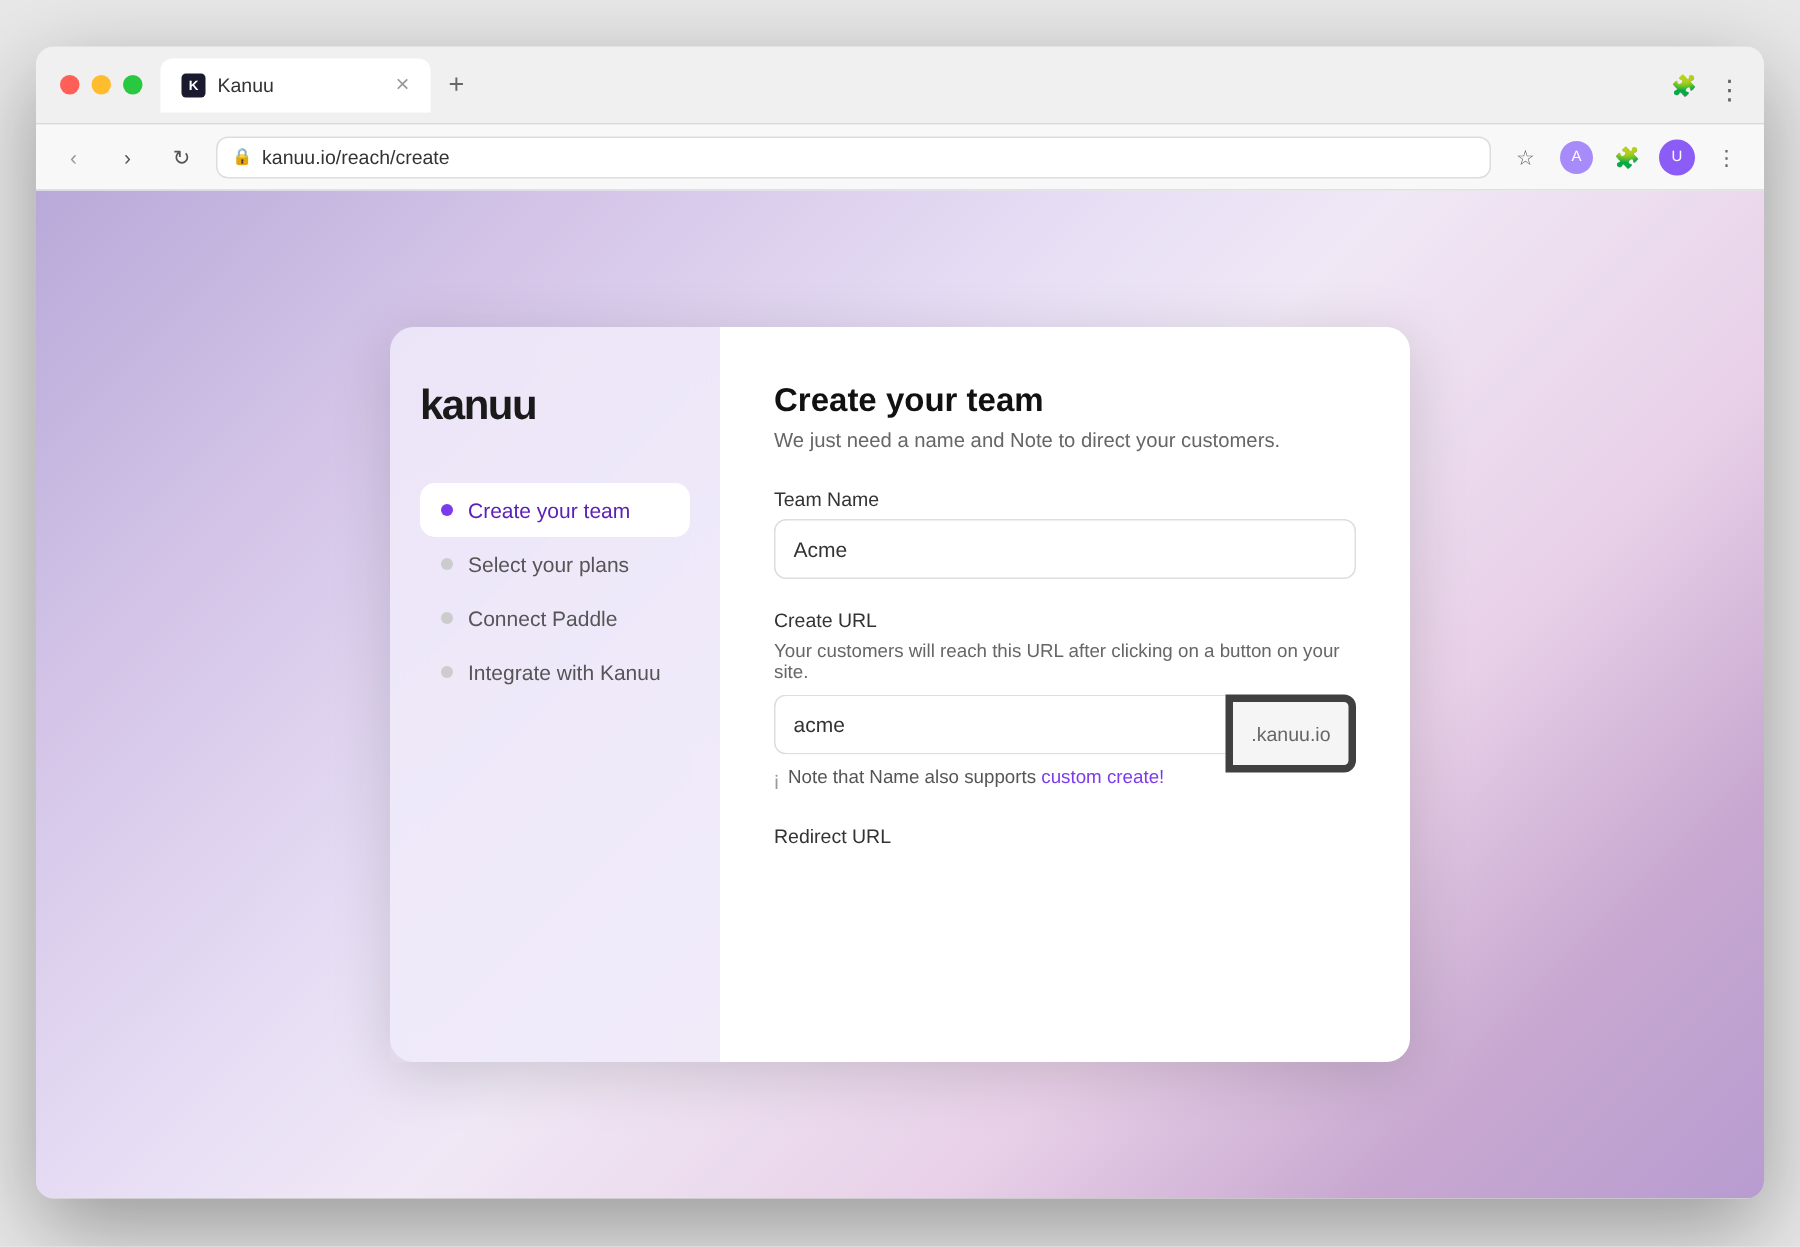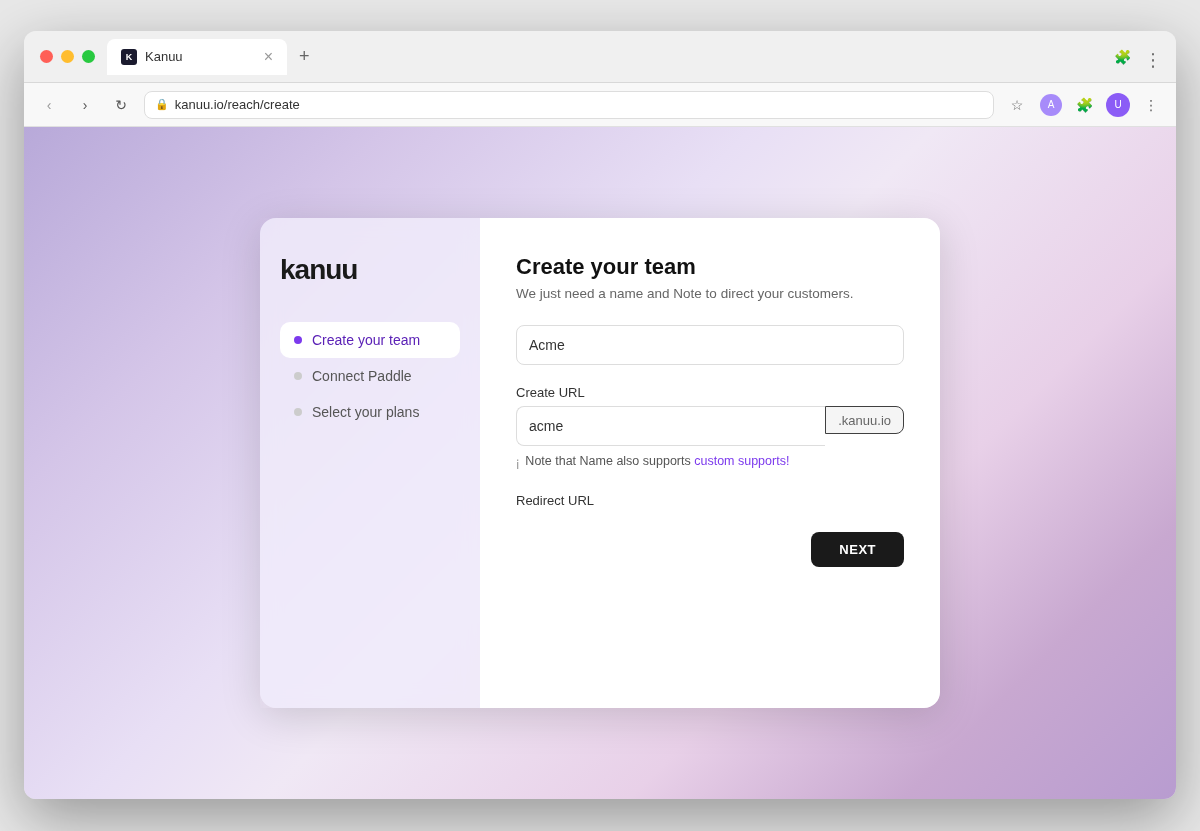--- a/index.html
+++ b/index.html
@@ -344,22 +344,22 @@
       border: 1px solid #ddd;
       border-right: none;
       border-radius: 8px 0 0 8px;
       padding: 0 12px;
       font-size: 14px;
       color: #333;
       outline: none;
     }
 
     .url-suffix {
-      height: 28px;
-      border: 1px solid #404040;
+      height: 52px;
+      border: 5px solid #404040;
       border-radius: 0 8px 8px 0;
       background: #f5f5f5;
       padding: 0 12px;
       display: flex;
       align-items: center;
       font-size: 13px;
       color: #666;
     }
 
     .custom-domain-note {
@@ -458,54 +458,57 @@
       <div class="left-panel">
         <div class="logo">kanuu</div>
 
         <div class="steps-list">
           <div class="step-item active">
             <div class="step-dot"></div>
             <span>Create your team</span>
           </div>
           <div class="step-item">
             <div class="step-dot"></div>
+            <span>Select your plans</span>
+          </div>
+          <div class="step-item">
+            <div class="step-dot"></div>
             <span>Connect Paddle</span>
           </div>
           <div class="step-item">
             <div class="step-dot"></div>
-            <span>Select your plans</span>
+            <span>Integrate with Kanuu</span>
           </div>
         </div>
       </div>
 
       <div class="right-panel">
         <h1 class="form-title">Create your team</h1>
         <p class="form-subtitle">We just need a name and Note to direct your customers.</p>
 
         <div class="form-group">
+          <label class="form-label">Team Name</label>
           <input class="form-input" type="text" value="Acme" style="">
         </div>
 
         <div class="form-group">
           <label class="form-label">Create URL</label>
+          <p class="field-description">Your customers will reach this URL after clicking on a button on your site.</p>
           <div class="url-input-group">
             <input class="url-input" type="text" value="acme" style="">
             <div class="url-suffix">.kanuu.io</div>
           </div>
           <div class="custom-domain-note">
             <span class="info-icon">ℹ</span>
             <span>
-              <span>Note that Name also supports </span><a href="#" class="custom-domain-link">custom supports!</a>
+              <span>Note that Name also supports </span><a href="#" class="custom-domain-link">custom create!</a>
             </span>
           </div>
         </div>
 
         <div class="form-group">
           <label class="form-label">Redirect URL</label>
         </div>
 
-        <div class="form-actions">
-          <button class="next-btn">NEXT</button>
-        </div>
       </div>
     </div>
   </div>
 </div>
 
 </body></html>

